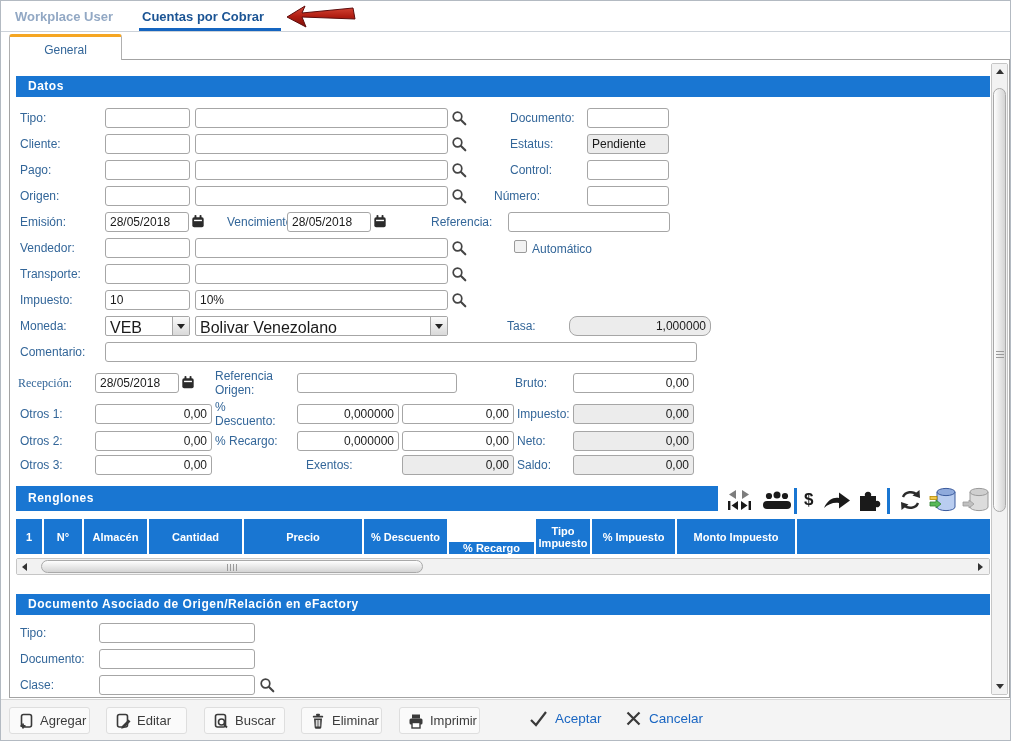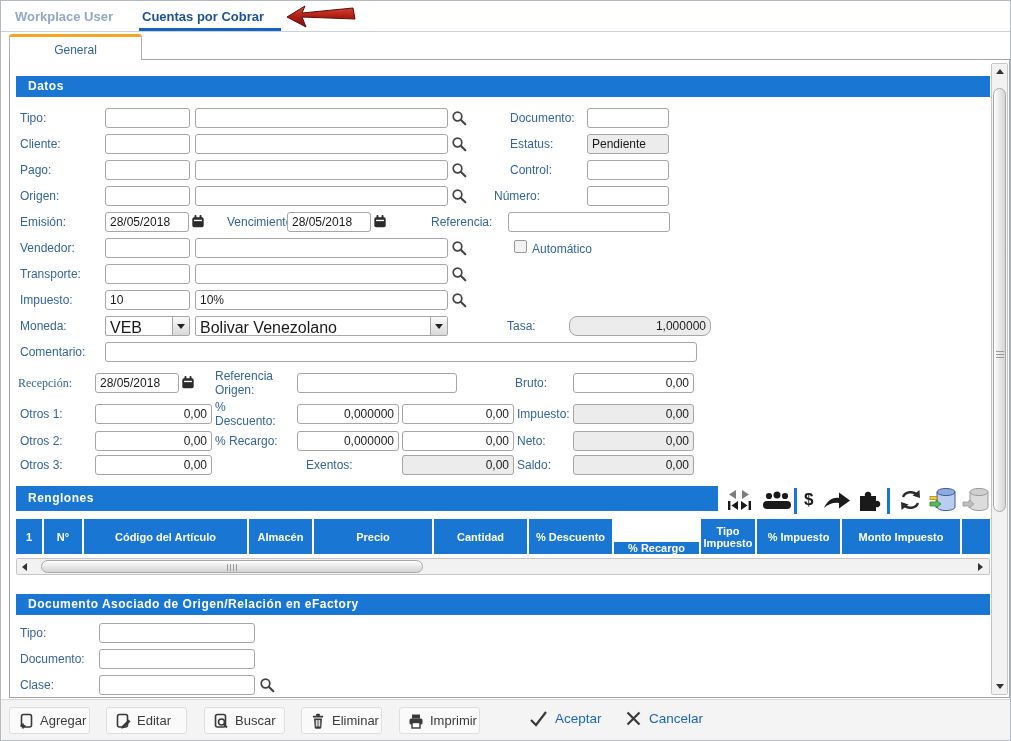--- a/index.html
+++ b/index.html
@@ -7,21 +7,21 @@
   .win { position:absolute; inset:0; border:1px solid #b3bac2; background:#fff; }
 
   
   .tab1 { position:absolute; left:14px; top:8px; font-size:13px; font-weight:bold; color:#92a8c4; cursor:default; }
   .tab2 { position:absolute; left:141px; top:8px; font-size:13px; font-weight:bold; color:#1b5494; cursor:default; }
   .tab2-underline { position:absolute; left:138px; top:27px; width:142px; height:3px; background:#1565c0; }
   .tabstrip-line { position:absolute; left:0; top:30px; width:100%; height:1px; background:#ccd2d9; }
   .arrow-annot { position:absolute; left:284px; top:3px; }
 
   
-  .subtab { position:absolute; left:8px; top:33px; width:133px; height:26px; background:#fff; border:1px solid #b0b0b0; border-top:3px solid #f5a623; border-bottom:none; border-radius:3px 3px 0 0; z-index:3; text-align:center; font-size:12px; color:#336699; padding-top:6px; }
+  .subtab { position:absolute; left:8px; top:33px; width:113px; height:26px; background:#fff; border:1px solid #b0b0b0; border-top:3px solid #f5a623; border-bottom:none; border-radius:3px 3px 0 0; z-index:3; text-align:center; font-size:12px; color:#336699; padding-top:6px; }
 
   
   .content { position:absolute; left:8px; top:58px; width:1001px; height:639px; border:1px solid #a3a3a3; background:#fff; }
   .hdrbar { position:absolute; left:6px; width:974px; height:21px; background:#1976d2; color:#fff; font-size:12px; font-weight:bold; line-height:21px; padding-left:12px; letter-spacing:0.5px; }
 
   .lbl { position:absolute; font-size:12px; color:#336699; line-height:14px; }
   .inp { position:absolute; height:20px; border:1px solid #a6a6a6; border-radius:3px; background:#fff; font-family:"Liberation Sans",sans-serif; font-size:12px; color:#1a1a1a; padding:0 4px; outline:none; }
   .inp.ro { background:#ececec; }
   .inp.num { text-align:right; }
 
@@ -267,24 +267,23 @@
     </svg>
     <svg class="ticon" style="left:952px;top:427px;" width="28" height="26" viewBox="0 0 28 26">
       <path d="M8 5 v15 a9 3.6 0 0 0 18 0 V5" fill="#dcdcdc" stroke="#9a9a9a"></path>
       <ellipse cx="17" cy="5" rx="9" ry="3.6" fill="#cfcfcf" stroke="#9a9a9a"></ellipse>
       <polygon points="1,15 7,15 7,13 12,17 7,21 7,19 1,19" fill="#c0c0c0" stroke="#9a9a9a" stroke-width="0.8"></polygon>
     </svg>
 
     <div class="gridhead">
       <div class="gc" style="width:26px;">1</div>
       <div class="gc" style="width:38px;">N°</div>
-      <div class="gc" style="width:163px;">Código del Artículo</div>
       <div class="gc" style="width:63px;">Almacén</div>
+      <div class="gc" style="width:93px;">Cantidad</div>
       <div class="gc" style="width:118px;">Precio</div>
-      <div class="gc" style="width:93px;">Cantidad</div>
       <div class="gc" style="width:83px;">% Descuento</div>
       <div class="gc" style="width:85px;margin-top:23px;">% Recargo</div>
       <div class="gc" style="width:54px;">Tipo Impuesto</div>
       <div class="gc" style="width:83px;">% Impuesto</div>
       <div class="gc" style="width:118px;">Monto Impuesto</div>
       <div class="gc" style="flex:1;"></div>
     </div>
 
     <div class="hscroll">
       <div class="sbtn" style="left:0;">

